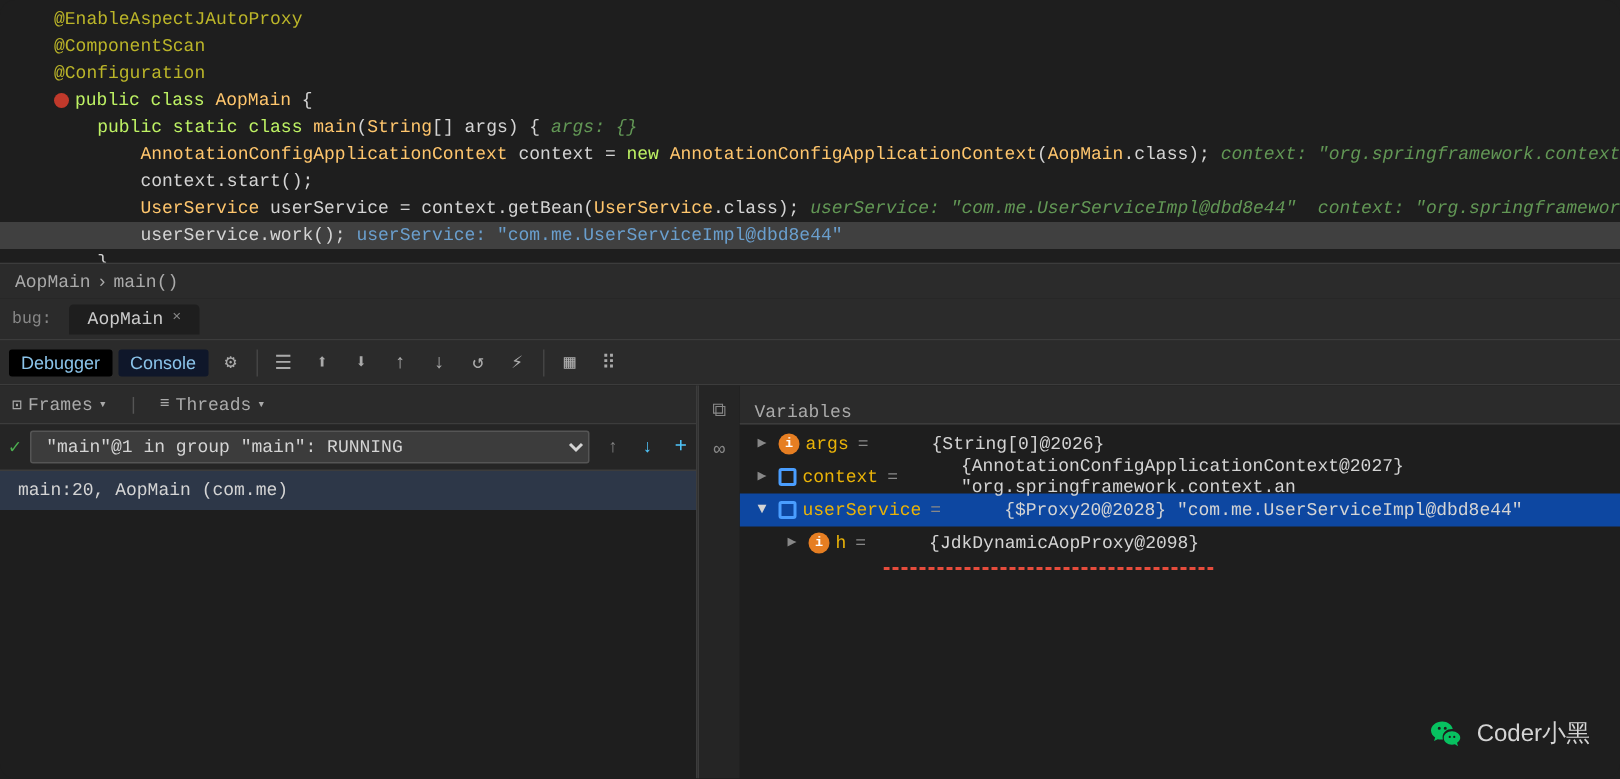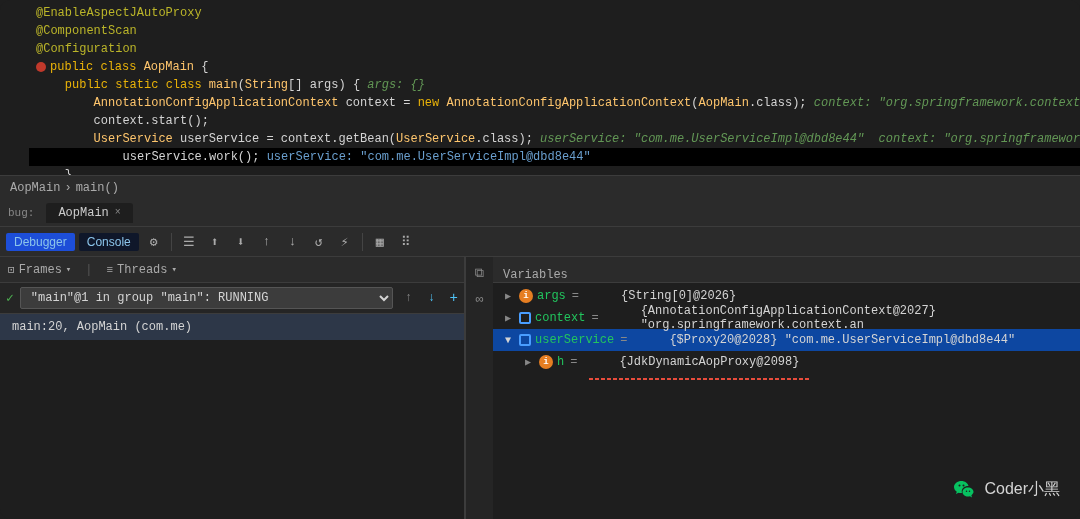--- a/index.html
+++ b/index.html
@@ -34,24 +34,23 @@
       color: #555;
       padding-right: 8px;
       flex-shrink: 0;
       font-size: 11px;
     }
     .code-content {
       flex: 1;
       font-size: 12px;
     }
     .code-line.highlighted {
-      background: #000000;
-      margin-left: 29px;
-    }
-    .kw { color: #eab308; }
+      background: #404040;
+    }
+    .kw { color: #bef264; }
     .ann { color: #bbb529; }
     .cls { color: #ffc66d; }
     .method { color: #ffc66d; }
     .comment { color: #629755; font-style: italic; text-align: center; }
     .red-dot {
       width: 10px; height: 10px;
       background: #c0392b;
       border-radius: 50%;
       display: inline-block;
       margin-right: 4px;
@@ -129,21 +128,21 @@
     }
     .tab-btn {
       background: #0f172a;
       color: #8bc4ea;
       border: none;
       padding: 2px 8px;
       font-size: 12px;
       cursor: pointer;
       border-radius: 2px;
     }
-    .tab-btn.active { background: #1d4ed8; }
+    .tab-btn.active { background: #000000; }
 
     
     .debugger-area {
       display: flex;
       height: calc(519px - 175px - 24px - 28px - 30px);
       background: #1e1e1e;
     }
 
     
     .left-panel {
@@ -297,21 +296,21 @@
       font-weight: bold;
       flex-shrink: 0;
     }
     .var-icon.orange { background: #e67e22; color: #fff; }
     .var-icon.blue-rect {
       background: none;
       border: 2px solid #4a9eff;
       border-radius: 2px;
       width: 12px; height: 12px;
     }
-    .var-name { color: #22c55e; }
+    .var-name { color: #eab308; }
     .var-eq { color: #888; margin: 0 2px; }
     .var-val { color: #6a8759; }
     .var-val.white { color: #d4d4d4; margin-left: 36px; }
     .var-indent { flex-shrink: 0; }
 
     
     .watermark {
       position: absolute;
       bottom: 18px;
       right: 20px;

